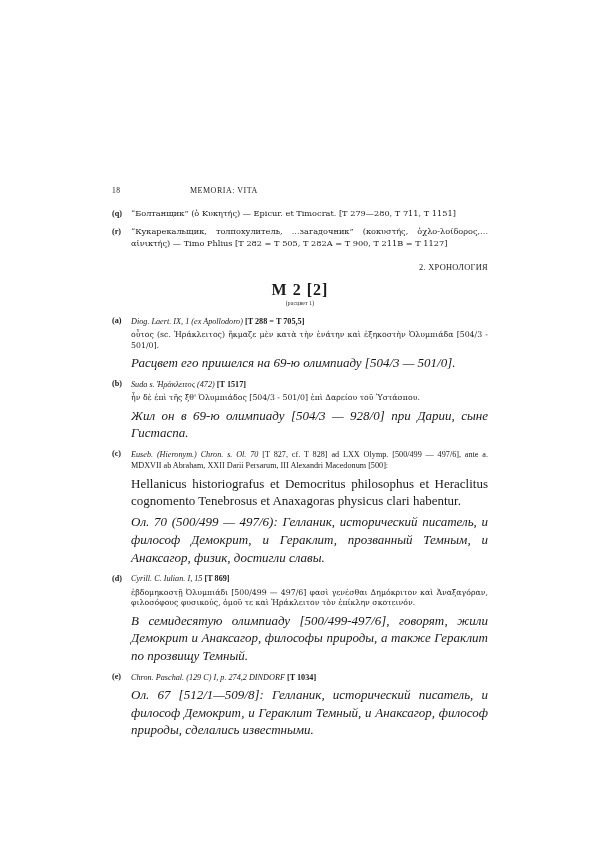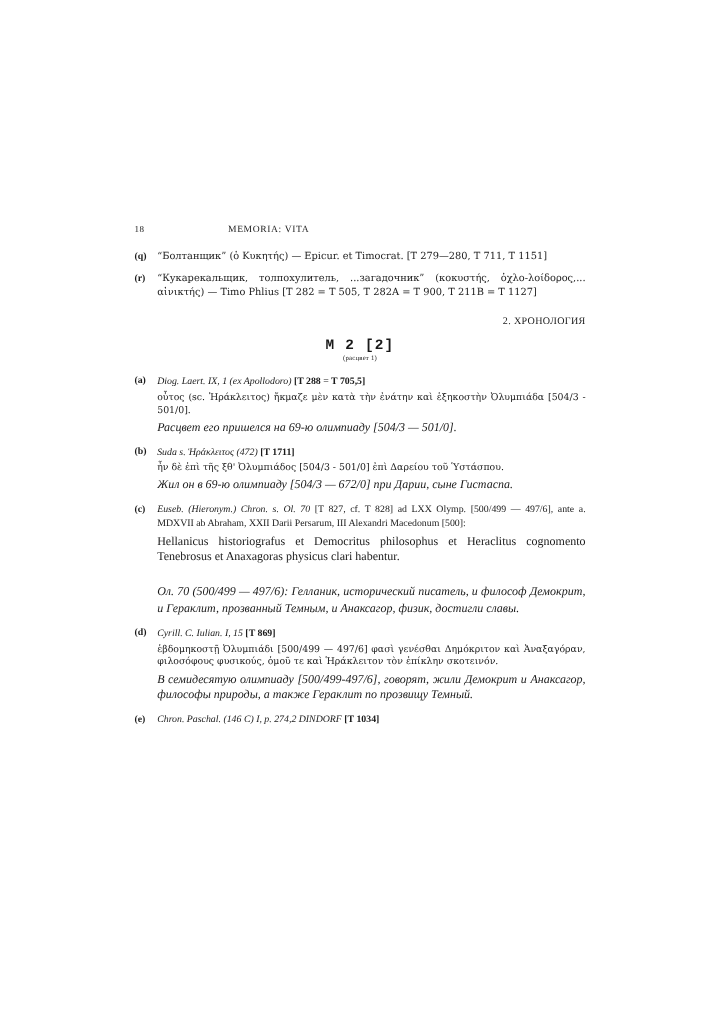--- a/index.html
+++ b/index.html
@@ -63,45 +63,45 @@
   .i { font-style: italic; }
   .grk { font-family: "DejaVu Serif", serif; font-size: 7.8px; }
   .quote {
     margin: 3px 0 0 0;
     font-size: 7.8px;
     line-height: 1.34;
     text-align: justify;
     font-family: "DejaVu Serif", serif;
   }
   .latin {
-    margin: 3px 0 16px 0;
-    font-size: 10px;
+    margin: 3px 0 4px 0;
+    font-size: 13px;
     line-height: 1.34;
     text-align: justify;
   }
   .trans {
     margin: 3px 0 0 0;
-    font-size: 10px;
+    font-size: 13px;
     line-height: 1.36;
     font-style: italic;
     text-align: justify;
   }
   .section-title {
     text-align: right;
     font-size: 8.4px;
     margin: 14px 0 9px 0;
     letter-spacing: 0.3px;
   }
   .work-title {
     text-align: center;
     font-weight: bold;
-    font-size: 12px;
+    font-size: 16px;
     letter-spacing: 1px;
     margin: 2px 0 0 0;
-    font-family: Liberation Mono, monospace;
+    font-family: Liberation Serif, serif;
   }
   .work-sub {
     text-align: center;
     font-size: 5.6px;
     margin: 1px 0 10px 0;
     letter-spacing: 0.2px;
   }
   .tight { margin-bottom: 8px; }
 </style>
 </head>
@@ -135,23 +135,23 @@
       <span class="b">[T 288 = T 705,5]</span>
       <div class="quote">οὗτος (sc. Ἡράκλειτος) ἤκμαζε μὲν κατὰ τὴν ἐνάτην καὶ ἑξηκοστὴν Ὀλυμπιάδα [504/3 - 501/0].</div>
       <div class="trans">Расцвет его пришелся на 69-ю олимпиаду [504/3 — 501/0].</div>
     </div>
   </div>
 
   <div class="entry">
     <div class="marker">(b)</div>
     <div class="body">
       <span class="i">Suda s. Ἡράκλειτος (472)</span>
-      <span class="b">[T 1711]</span>
+      <span class="b">[T 1517]</span>
       <div class="quote">ἦν δὲ ἐπὶ τῆς ξθ' Ὀλυμπιάδος [504/3 - 501/0] ἐπὶ Δαρείου τοῦ Ὑστάσπου.</div>
-      <div class="trans">Жил он в 69-ю олимпиаду [504/3 — 672/0] при Дарии, сыне Гистаспа.</div>
+      <div class="trans">Жил он в 69-ю олимпиаду [504/3 — 928/0] при Дарии, сыне Гистаспа.</div>
     </div>
   </div>
 
   <div class="entry">
     <div class="marker">(c)</div>
     <div class="body">
       <span class="i">Euseb. (Hieronym.) Chron. s. Ol. 70</span>
       <span>[T 827, cf. T 828] ad LXX Olymp. [500/499 — 497/6], ante a. MDXVII ab Abraham, XXII Darii Persarum, III Alexandri Macedonum [500]:</span>
       <div class="latin">Hellanicus historiografus et Democritus philosophus et Heraclitus cognomento Tenebrosus et Anaxagoras physicus clari habentur.</div>
       <div class="trans">Ол. 70 (500/499 — 497/6): Гелланик, исторический писатель, и философ Демокрит, и Гераклит, прозванный Темным, и Анаксагор, физик, достигли славы.</div>
@@ -164,18 +164,19 @@
       <span class="i">Cyrill. C. Iulian. I, 15</span>
       <span class="b">[T 869]</span>
       <div class="quote">ἑβδομηκοστῇ Ὀλυμπιάδι [500/499 — 497/6] φασὶ γενέσθαι Δημόκριτον καὶ Ἀναξαγόραν, φιλοσόφους φυσικούς, ὁμοῦ τε καὶ Ἡράκλειτον τὸν ἐπίκλην σκοτεινόν.</div>
       <div class="trans">В семидесятую олимпиаду [500/499-497/6], говорят, жили Демокрит и Анаксагор, философы природы, а также Гераклит по прозвищу Темный.</div>
     </div>
   </div>
 
   <div class="entry">
     <div class="marker">(e)</div>
     <div class="body">
-      <span class="i">Chron. Paschal. (146 C) I, p. 274,2 DINDORF</span>
+      <span class="i">Chron. Paschal. (129 C) I, p. 274,2 DINDORF</span>
       <span class="b">[T 1034]</span>
+      <div class="trans">Ол. 67 [512/1—509/8]: Гелланик, исторический писатель, и философ Демокрит, и Гераклит Темный, и Анаксагор, философ природы, сделались известными.</div>
     </div>
   </div>
 
 </div>
 
 </body></html>

